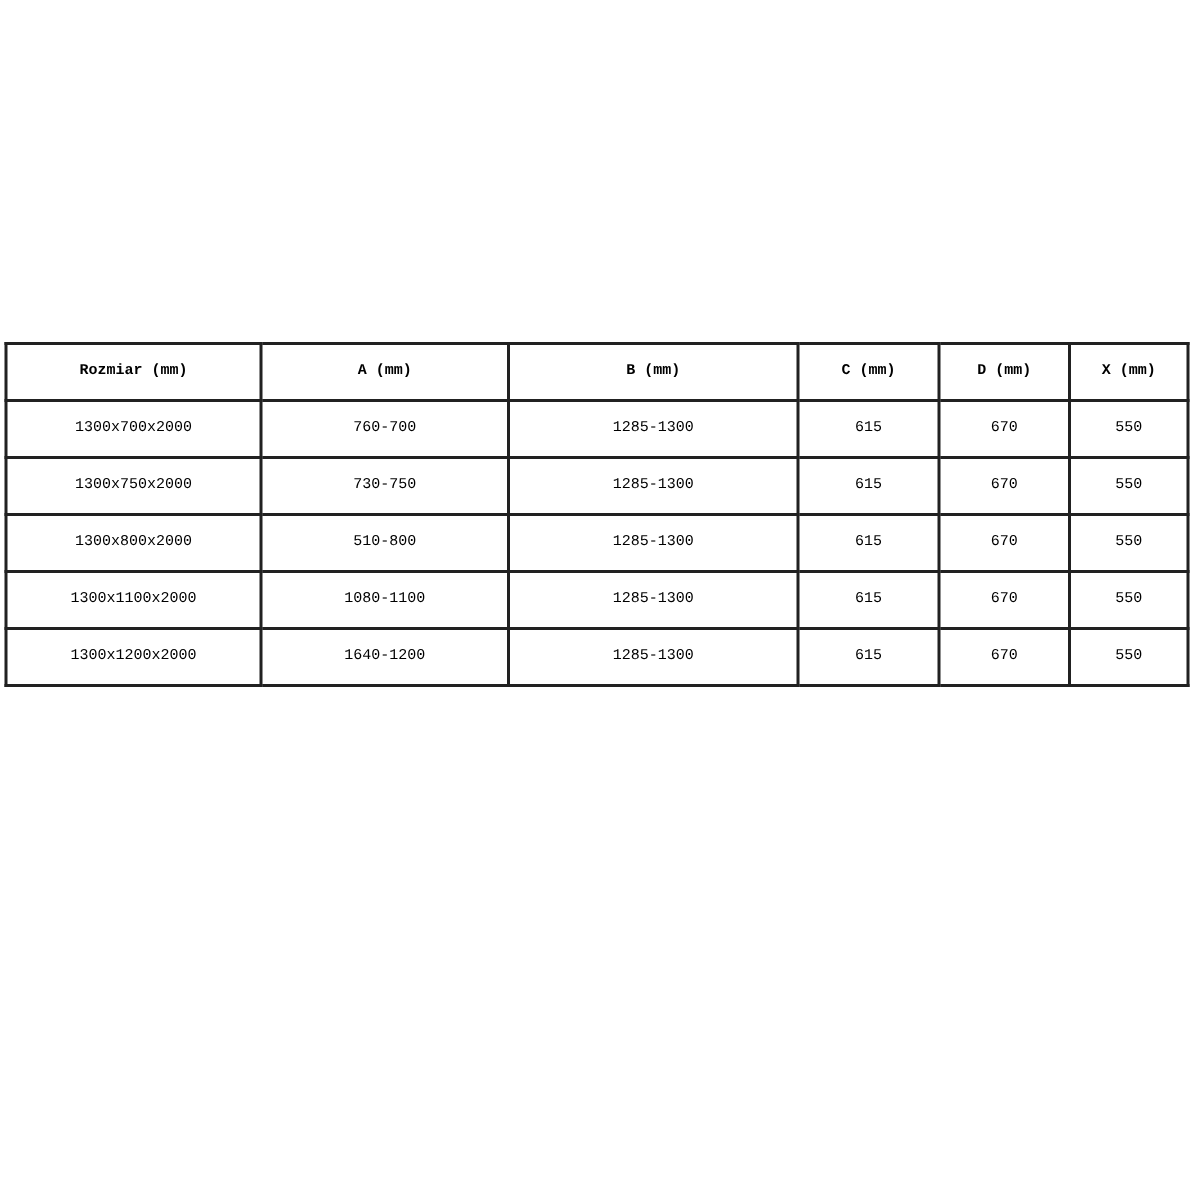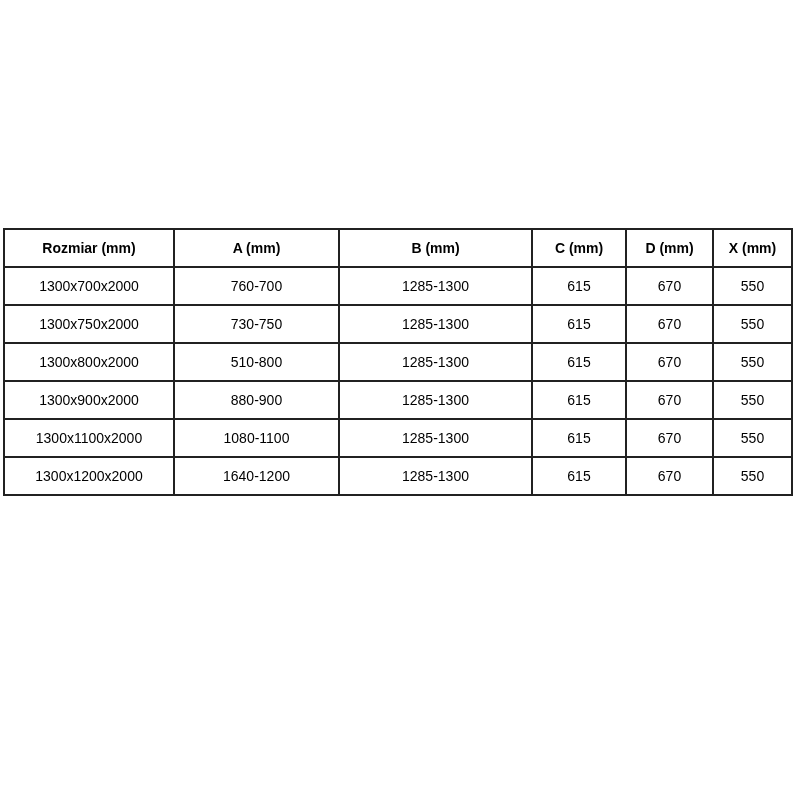--- a/index.html
+++ b/index.html
@@ -23,24 +23,25 @@
     table-layout: fixed;
     background: #ffffff;
   }
   table.spec-table th,
   table.spec-table td {
     border: 2px solid #212121;
     height: 36px;
     padding: 0 2px;
     text-align: center;
     vertical-align: middle;
-    font-size: 14px;
+    font-size: 10px;
     line-height: 1;
     white-space: nowrap;
     overflow: hidden;
+    font-family: Liberation Mono, monospace;
   }
   table.spec-table th {
     font-weight: bold;
   }
   
   col.c-rozmiar { width: 170px; }
   col.c-a { width: 165px; }
   col.c-b { width: 193px; }
   col.c-c { width: 94px; }
   col.c-d { width: 87px; }
@@ -87,28 +88,20 @@
       </tr>
       <tr>
         <td>1300x800x2000</td>
         <td>510-800</td>
         <td>1285-1300</td>
         <td>615</td>
         <td>670</td>
         <td>550</td>
       </tr>
       <tr>
-        <td>1300x900x2000</td>
-        <td>880-900</td>
-        <td>1285-1300</td>
-        <td>615</td>
-        <td>670</td>
-        <td>550</td>
-      </tr>
-      <tr>
         <td>1300x1100x2000</td>
         <td>1080-1100</td>
         <td>1285-1300</td>
         <td>615</td>
         <td>670</td>
         <td>550</td>
       </tr>
       <tr>
         <td>1300x1200x2000</td>
         <td>1640-1200</td>

